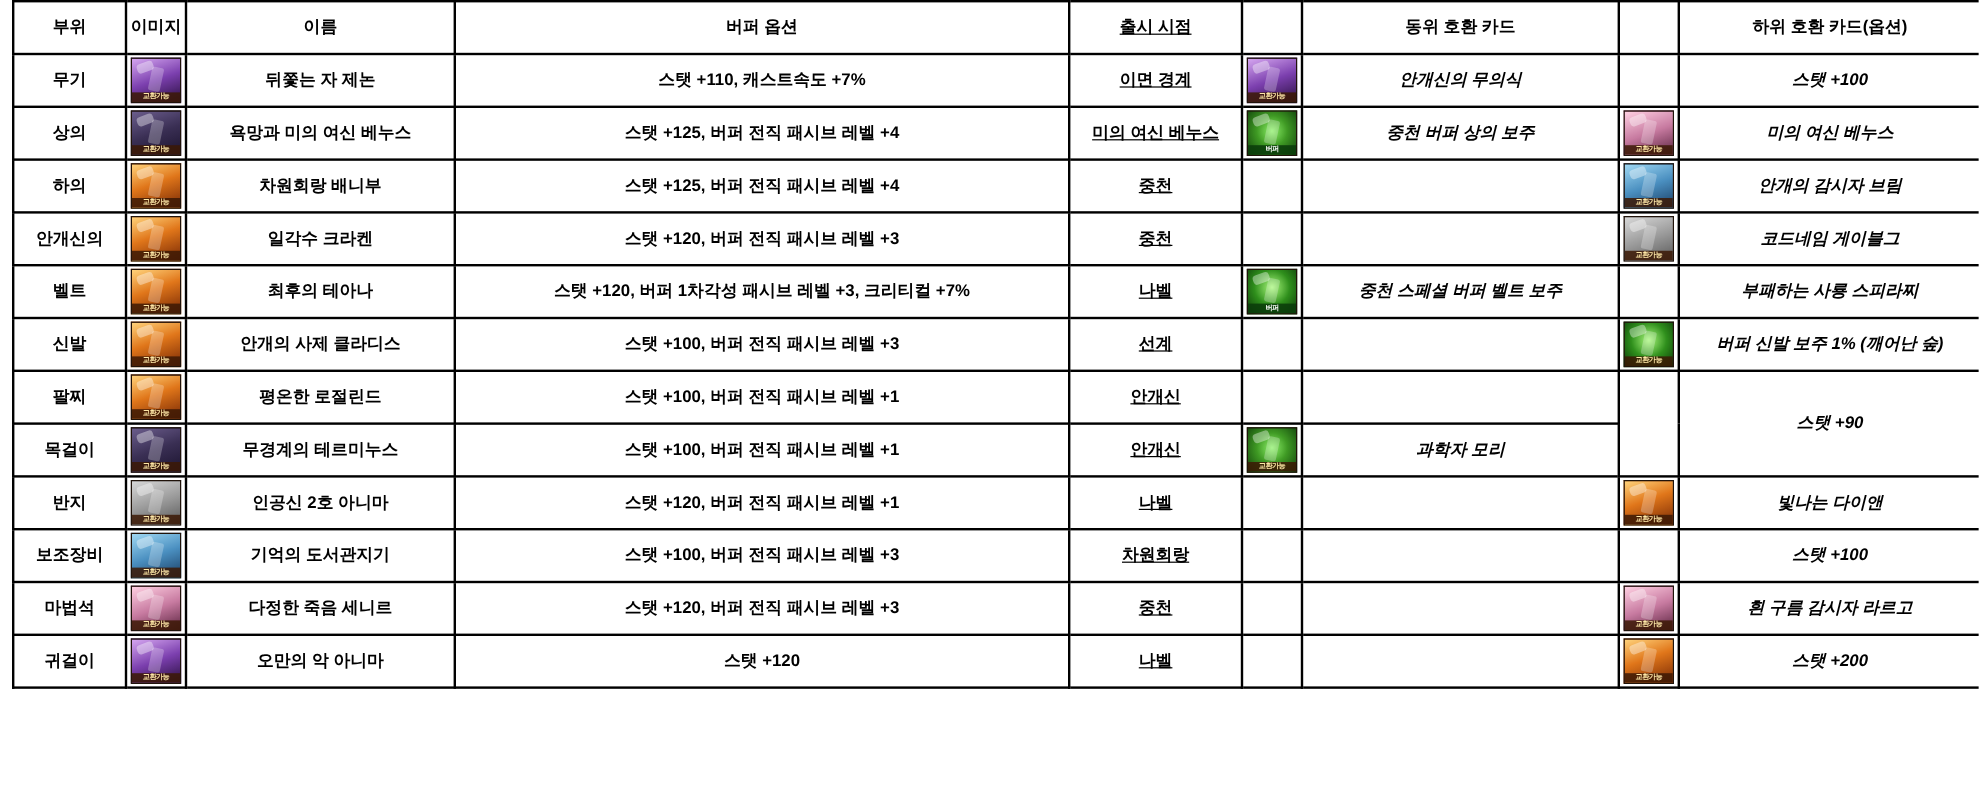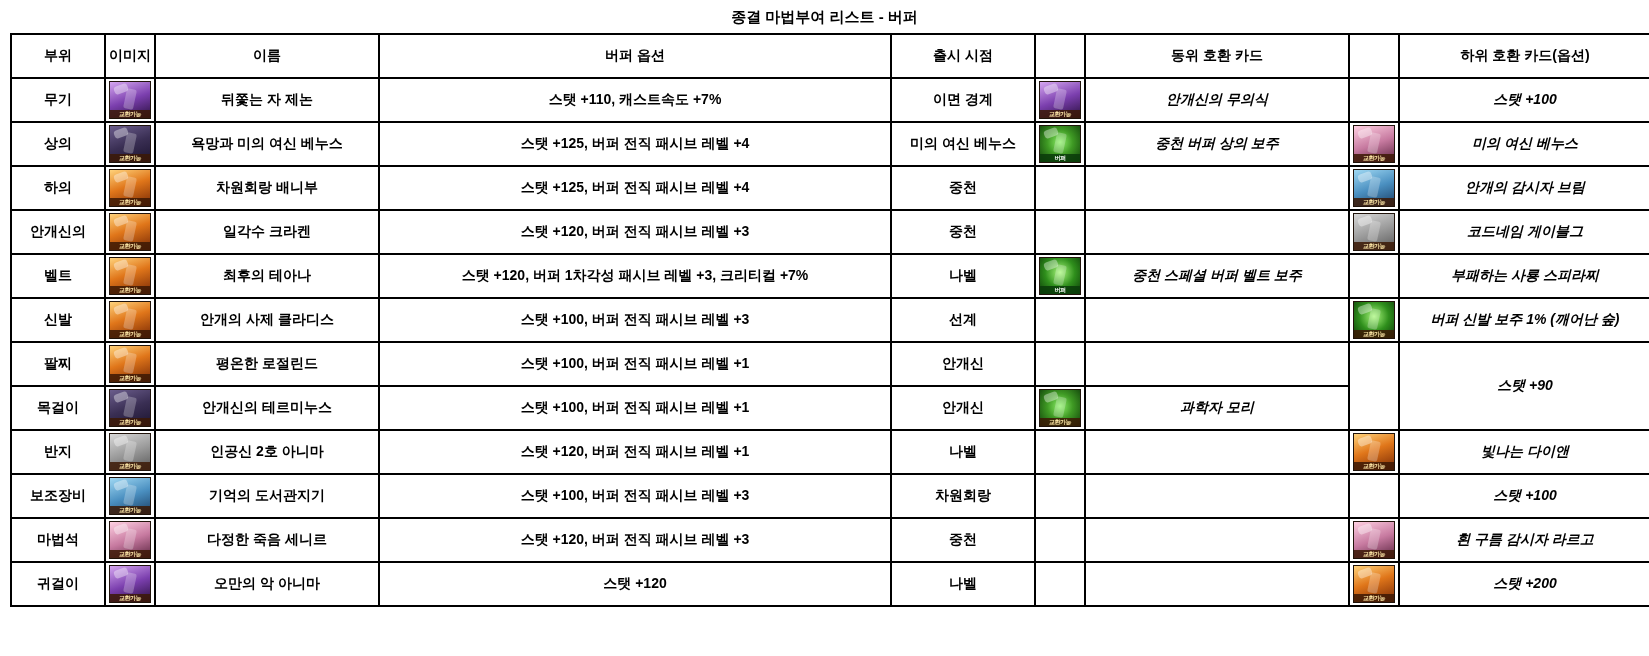--- a/index.html
+++ b/index.html
@@ -45,21 +45,21 @@
     height: 34px;
     font-size: 14px;
     font-weight: bold;
     background: #ffffff;
   }
   
   .c-part   { width: 92px; border-radius: 18px; }
   .c-img    { width: 48px; }
   .c-name   { width: 222px; }
   .c-opt    { width: 510px; }
-  .c-rel    { width: 142px; }
+  .c-rel    { width: 142px; text-decoration: underline; }
   .c-eqimg  { width: 48px; }
   .c-eq     { width: 262px; }
   .c-lowimg { width: 48px; }
   .c-low    { width: 250px; }
 
   td.opt {
     text-align: left;
     padding-left: 10px;
     font-size: 13.5px;
   }
@@ -126,21 +126,20 @@
     width: 10px;
     height: 20px;
     background: rgba(255,255,255,0.25);
     border-radius: 2px;
   }
 </style>
 </head>
 <body>
 
 <div id="page">
-  <div class="page-title">종결 마법부여 리스트 - 버퍼</div>
 
   <table class="main">
     <thead>
       <tr>
         <th class="c-part">부위</th>
         <th class="c-img">이미지</th>
         <th class="c-name">이름</th>
         <th class="c-opt">버퍼 옵션</th>
         <th class="c-rel">출시 시점</th>
         <th class="c-eqimg"></th>
@@ -313,21 +312,21 @@
         </tr>
         <tr>
           <td class="c-part">목걸이</td>
           <td class="imgcell">
             <div class="icon dark">
               <div class="gleam"></div>
               <div class="shape"></div>
               <div class="tag">교환가능</div>
             </div>
           </td>
-          <td class="c-name">안개신의 테르미누스</td>
+          <td class="c-name">무경계의 테르미누스</td>
           <td class="c-opt opt">스탯 +100, 버퍼 전직 패시브 레벨 +1</td>
           <td class="c-rel">안개신</td>
           <td class="imgcell">
             <div class="icon green">
               <div class="gleam"></div>
               <div class="shape"></div>
               <div class="tag">교환가능</div>
             </div>
           </td>
           <td class="c-eq eqname">과학자 모리</td>

